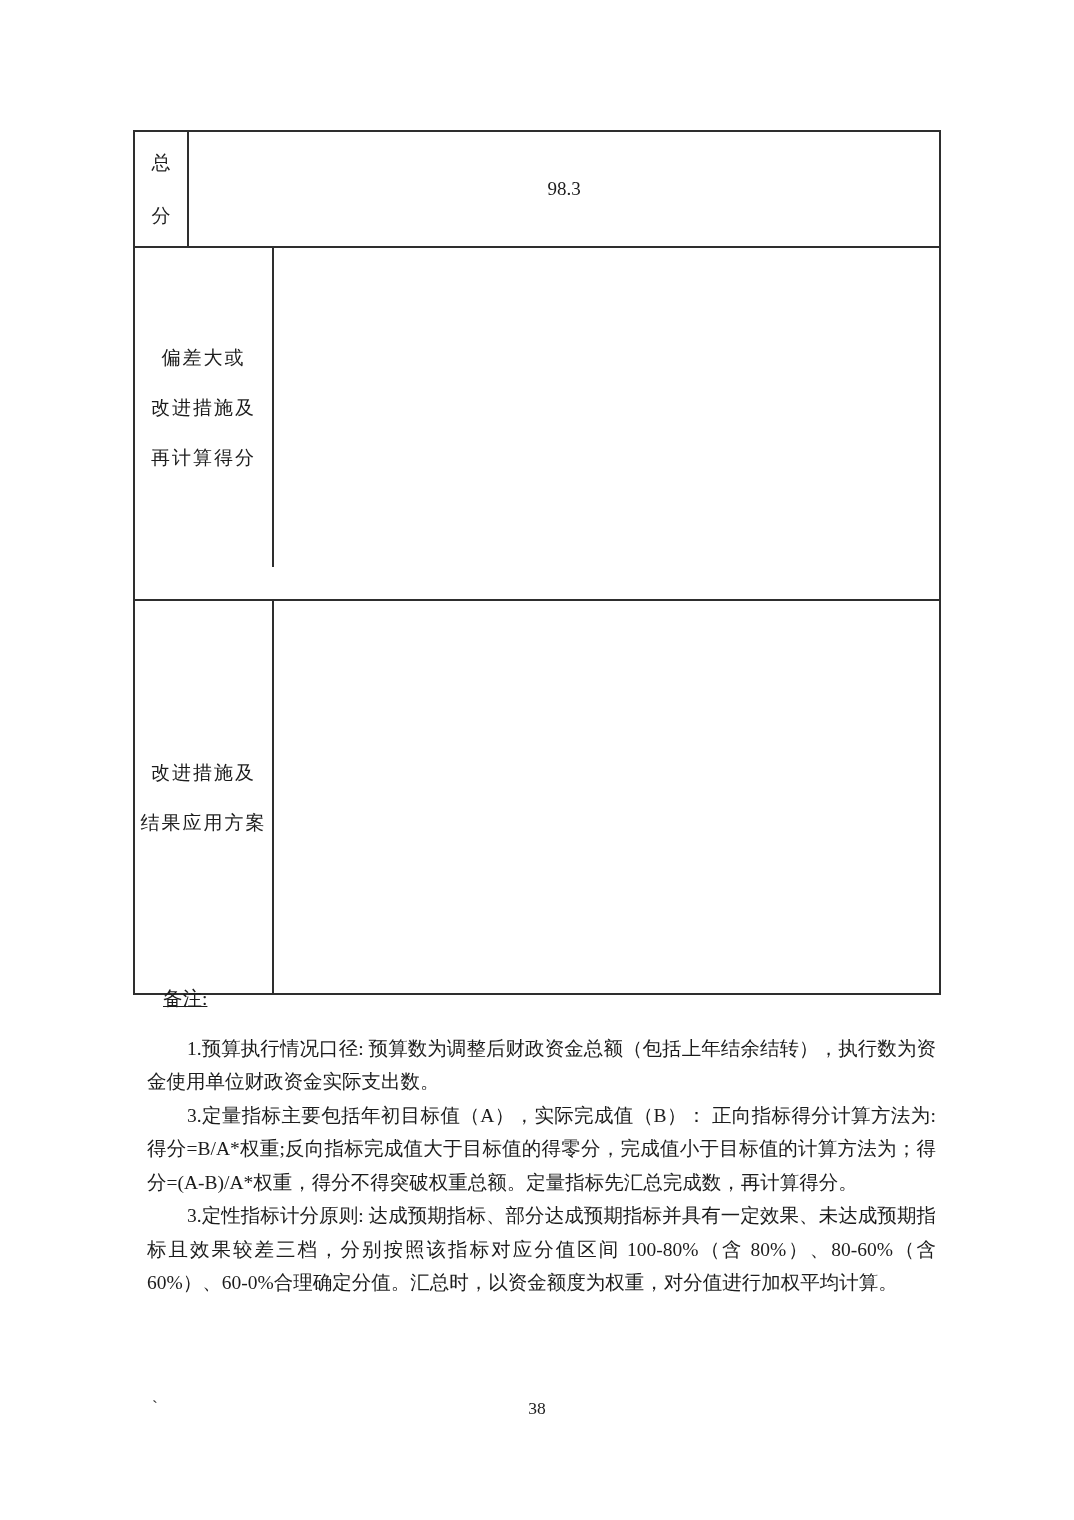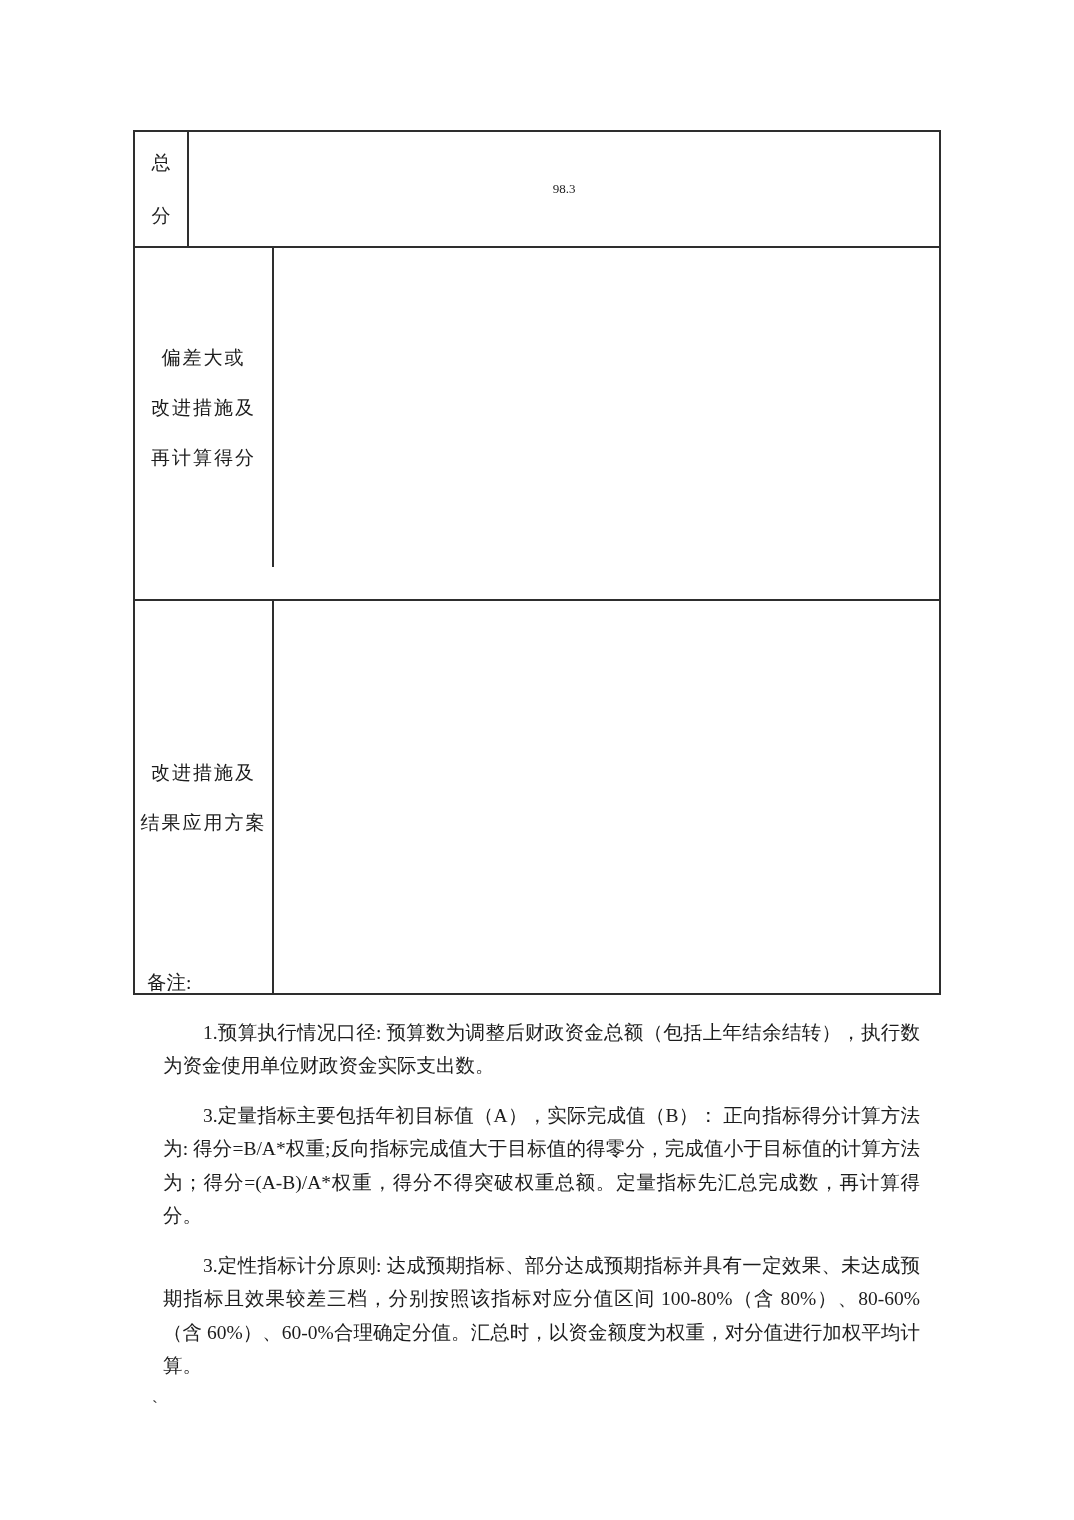--- a/index.html
+++ b/index.html
@@ -40,38 +40,38 @@
   .row-total .label-cell { width: 54px; letter-spacing: 0; }
   .row-total .label-cell .lbl-line + .lbl-line { margin-top: 27px; }
   .row-deviation .label-cell, .row-improvement .label-cell { width: 139px; gap: 19px; }
   .row-deviation .label-cell .lbl-line,
   .row-improvement .label-cell .lbl-line { line-height: 31px; }
   .content-cell {
     flex: 1;
     display: flex;
     align-items: center;
     justify-content: center;
-    font-size: 13px;
+    font-size: 19px;
   }
   .row-deviation .content-cell, .row-improvement .content-cell {
     align-items: flex-start;
     justify-content: flex-start;
   }
   
   .notes {
     position: absolute;
     left: 147px;
     top: 966px;
     width: 789px;
     font-size: 19.5px;
     line-height: 33.5px;
     text-align: justify;
   }
-  .notes-heading { text-indent: 0; margin: 0; }
-  .note-para { margin: 16px; text-indent: 2.05em; }
+  .notes-heading { text-indent: 0; margin: 16px; text-decoration: underline; }
+  .note-para { margin: 0; text-indent: 2.05em; }
   
   .page-number {
     position: absolute;
     top: 1398px;
     left: 0;
     width: 100%;
     text-align: center;
     font-size: 17.5px;
   }
   .stray-mark {
@@ -116,14 +116,15 @@
   </div>
 
   <div class="notes">
     <p class="notes-heading">备注:</p>
     <p class="note-para">1.预算执行情况口径: 预算数为调整后财政资金总额（包括上年结余结转），执行数为资金使用单位财政资金实际支出数。</p>
     <p class="note-para">3.定量指标主要包括年初目标值（A），实际完成值（B）： 正向指标得分计算方法为: 得分=B/A*权重;反向指标完成值大于目标值的得零分，完成值小于目标值的计算方法为；得分=(A-B)/A*权重，得分不得突破权重总额。定量指标先汇总完成数，再计算得分。</p>
     <p class="note-para">3.定性指标计分原则: 达成预期指标、部分达成预期指标并具有一定效果、未达成预期指标且效果较差三档，分别按照该指标对应分值区间 100-80%（含 80%）、80-60%（含 60%）、60-0%合理确定分值。汇总时，以资金额度为权重，对分值进行加权平均计算。</p>
   </div>
 
   <div class="stray-mark">`</div>
+  <div class="page-number">38</div>
 
 </div>
 
 </body></html>

